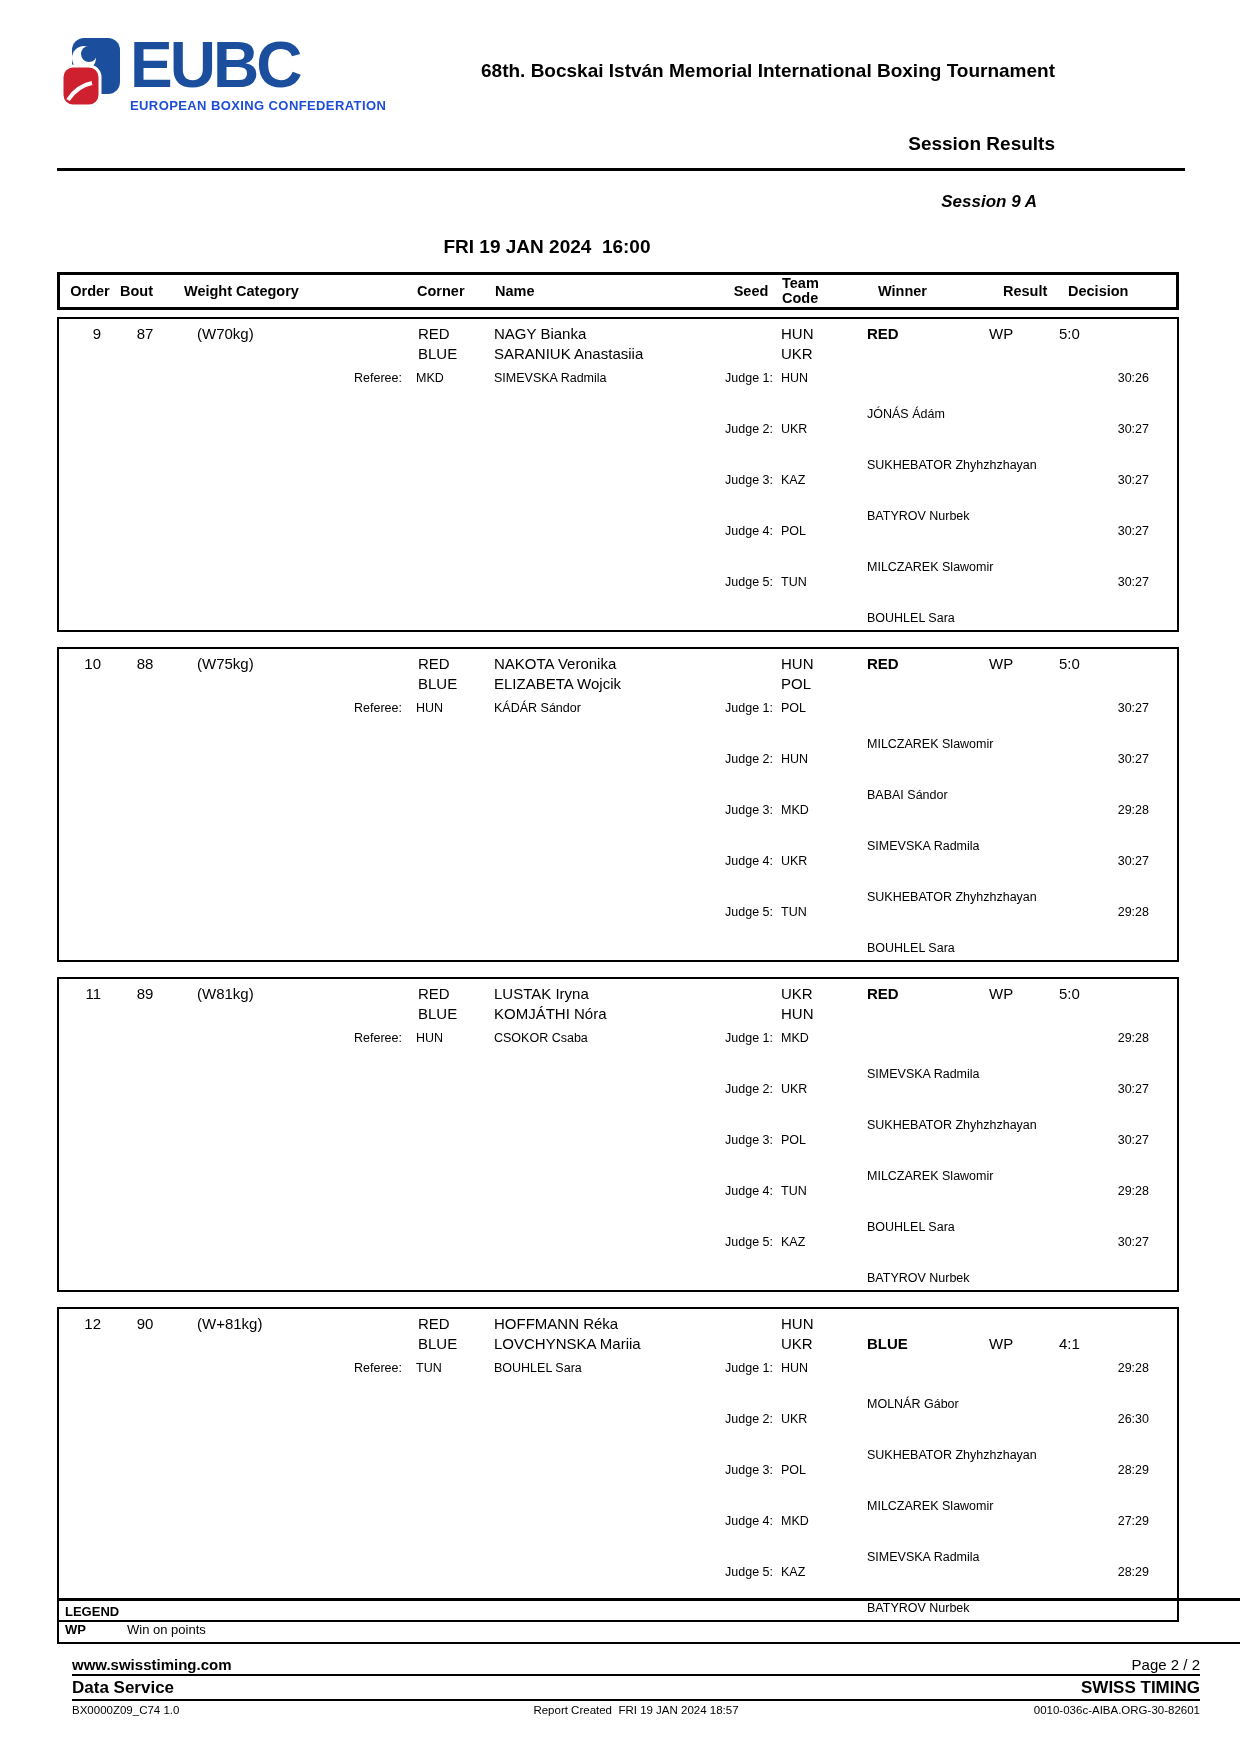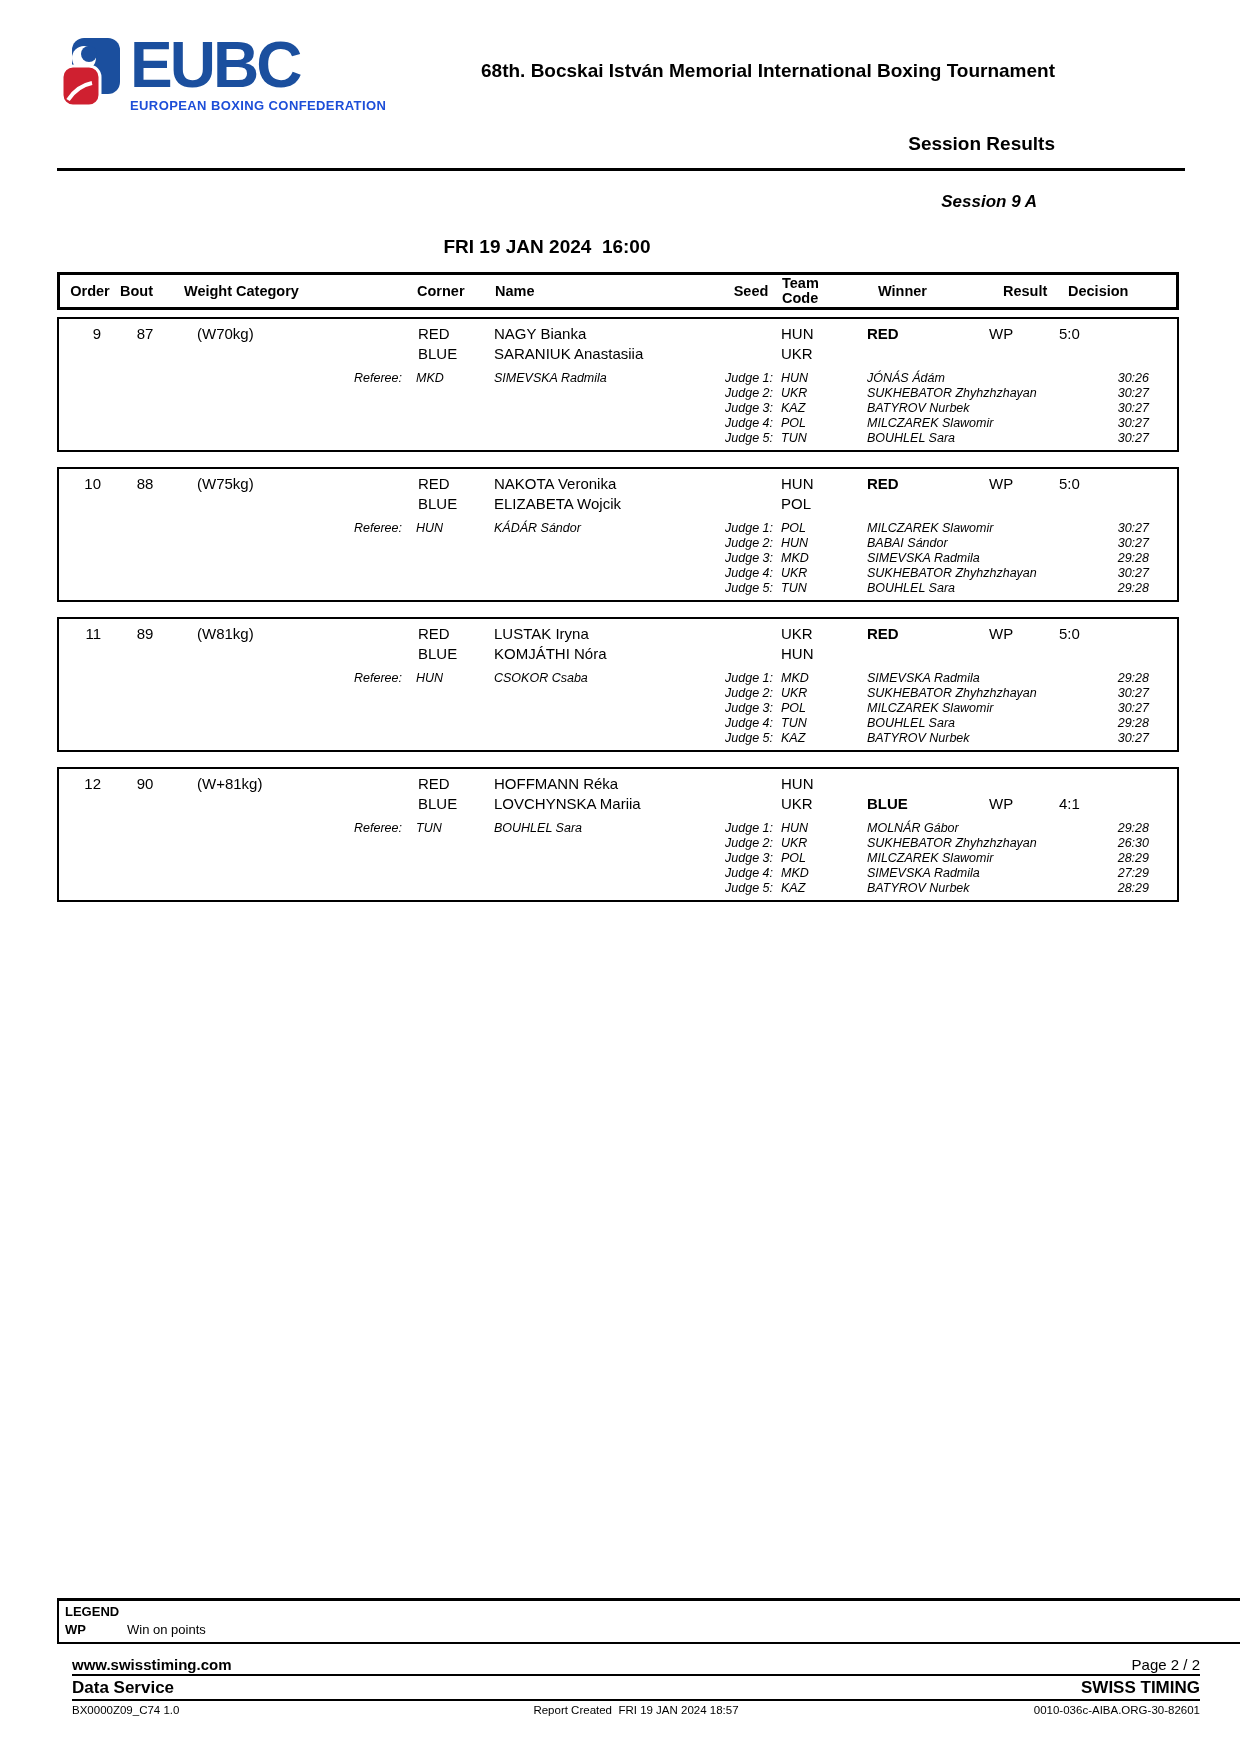--- a/index.html
+++ b/index.html
@@ -42,25 +42,25 @@
   .bout-box{margin:7px 0 15px 57px;width:1122px;border:2px solid #000;box-sizing:border-box;
             padding:5px 0 4px 0;}
   .bout-box + .bout-box{margin-top:0;}
   .boxer{font-size:15px;line-height:20px;}
   .num{text-align:right;padding-right:18px;}
   .bout-num{text-align:center;}
   .wt{padding-left:26px;}
   .corner{padding-left:2px;}
   .winner{font-weight:bold;}
   .dec{padding-left:2px;}
-  .officials{margin-top:7px;font-style:italic;}
+  .officials{margin-top:7px;}
   .off{font-size:12.5px;line-height:15px;}
   .rlabel{text-align:right;padding-right:14px;}
   .jlabel{grid-column:7;text-align:right;padding-right:8px;}
-  .jname{grid-column:9/11;}
+  .jname{grid-column:9/11;margin-top:36px;}
   .score{grid-column:11;text-align:right;padding-right:26px;}
 
   
   .legend-box{position:absolute;left:57px;top:1598px;width:1192px;box-sizing:border-box;
               border:2px solid #000;border-top-width:3px;padding:3px 0 5px 6px;}
   .legend-title{font-size:13px;font-weight:bold;}
   .legend-row{display:flex;font-size:13px;margin-top:3px;}
   .legend-code{font-weight:bold;width:62px;}
 
   

